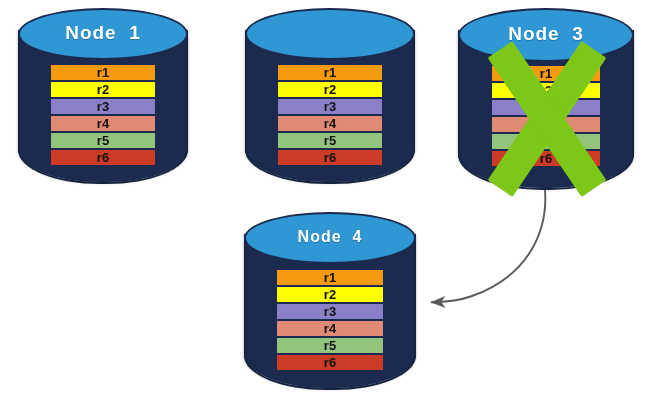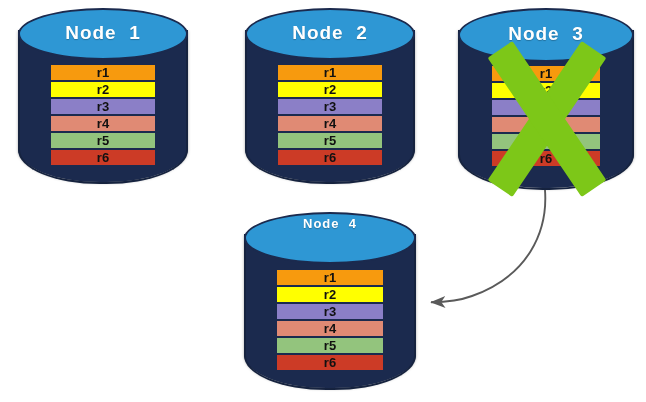--- a/index.html
+++ b/index.html
@@ -79,21 +79,20 @@
       <div class="row" style="background:#E08A74;height:15px;line-height:15px;font-size:13px;margin-bottom:2px;">r4</div>
       <div class="row" style="background:#93C47D;height:15px;line-height:15px;font-size:13px;margin-bottom:2px;">r5</div>
       <div class="row" style="background:#CC3B26;height:15px;line-height:15px;font-size:13px;">r6</div>
     </div>
   </div>
 
   <div class="node" style="left:245px;top:8px;width:170px;height:176px;">
     <div class="cyl-body" style="top:22px;height:152px;"></div>
     <div class="cyl-body-edge" style="top:22px;height:152px;"></div>
     <div class="cyl-top" style="top:0px;height:52px;"></div>
-    <div class="node-title" style="top:14px;font-size:19px;">Node  2</div>
     <div class="rows" style="left:33px;right:33px;top:57px;">
       <div class="row" style="background:#F79A0E;height:15px;line-height:15px;font-size:13px;margin-bottom:2px;">r1</div>
       <div class="row" style="background:#FFFF00;height:15px;line-height:15px;font-size:13px;margin-bottom:2px;">r2</div>
       <div class="row" style="background:#8B7FC7;height:15px;line-height:15px;font-size:13px;margin-bottom:2px;">r3</div>
       <div class="row" style="background:#E08A74;height:15px;line-height:15px;font-size:13px;margin-bottom:2px;">r4</div>
       <div class="row" style="background:#93C47D;height:15px;line-height:15px;font-size:13px;margin-bottom:2px;">r5</div>
       <div class="row" style="background:#CC3B26;height:15px;line-height:15px;font-size:13px;">r6</div>
     </div>
   </div>
 
@@ -114,21 +113,21 @@
     <div class="cross" style="left:32px;top:40px;width:114px;height:142px;">
       <span class="a" style="width:30px;height:168px;"></span>
       <span class="b" style="width:30px;height:168px;"></span>
     </div>
   </div>
 
   <div class="node" style="left:244px;top:212px;width:172px;height:178px;">
     <div class="cyl-body" style="top:22px;height:154px;"></div>
     <div class="cyl-body-edge" style="top:22px;height:154px;"></div>
     <div class="cyl-top" style="top:0px;height:52px;"></div>
-    <div class="node-title" style="top:4px;font-size:13px;">Node  4</div>
+    <div class="node-title" style="top:16px;font-size:16px;">Node  4</div>
     <div class="rows" style="left:33px;right:33px;top:58px;">
       <div class="row" style="background:#F79A0E;height:15px;line-height:15px;font-size:13px;margin-bottom:2px;">r1</div>
       <div class="row" style="background:#FFFF00;height:15px;line-height:15px;font-size:13px;margin-bottom:2px;">r2</div>
       <div class="row" style="background:#8B7FC7;height:15px;line-height:15px;font-size:13px;margin-bottom:2px;">r3</div>
       <div class="row" style="background:#E08A74;height:15px;line-height:15px;font-size:13px;margin-bottom:2px;">r4</div>
       <div class="row" style="background:#93C47D;height:15px;line-height:15px;font-size:13px;margin-bottom:2px;">r5</div>
       <div class="row" style="background:#CC3B26;height:15px;line-height:15px;font-size:13px;">r6</div>
     </div>
   </div>
 

